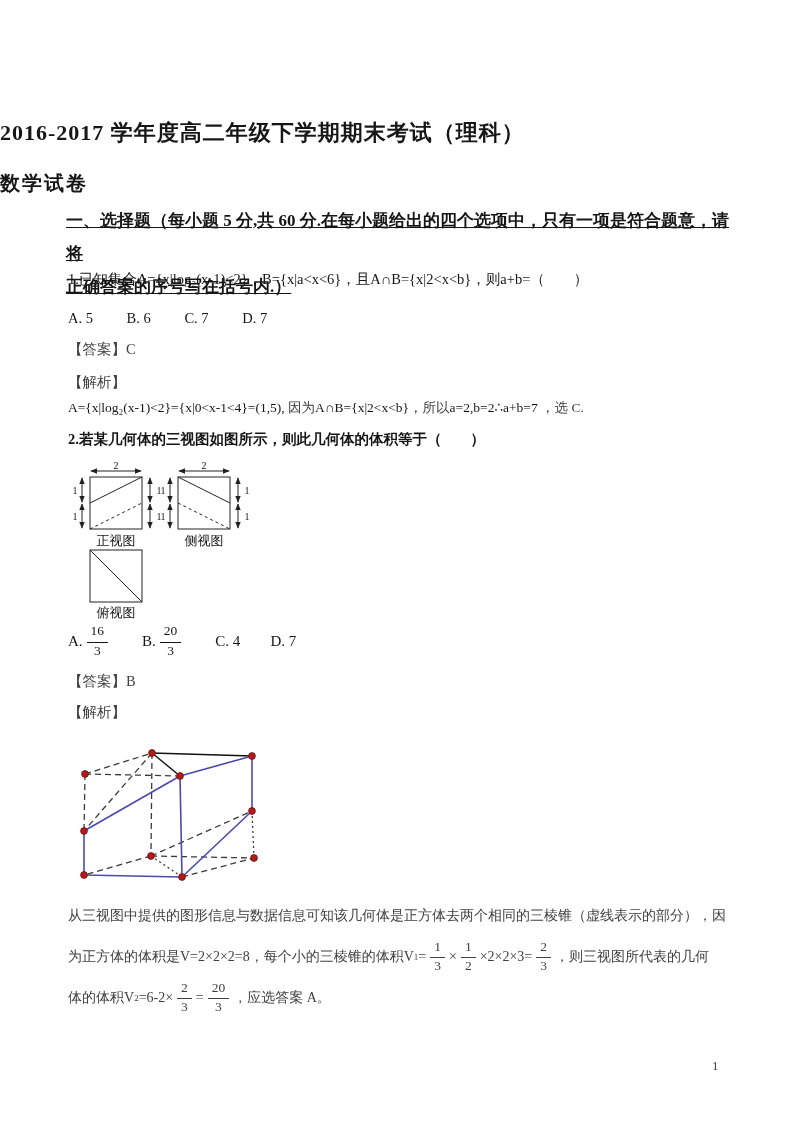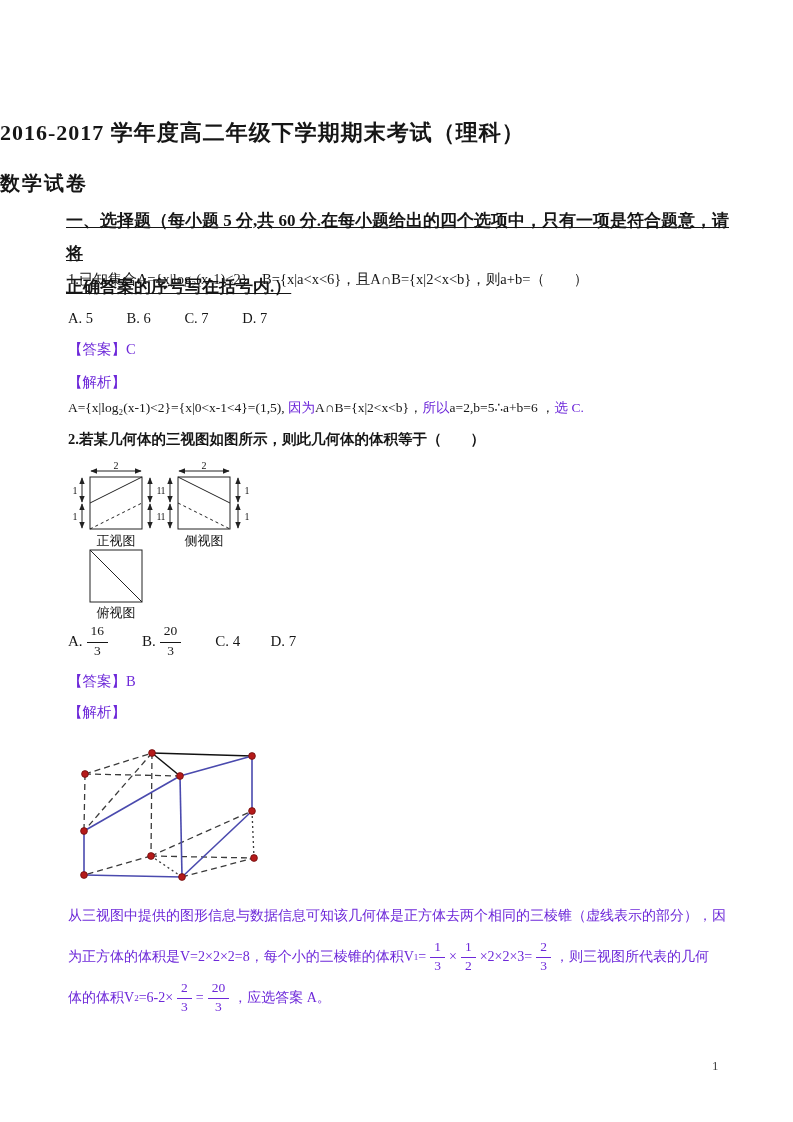--- a/index.html
+++ b/index.html
@@ -5,21 +5,21 @@
   * { margin:0; padding:0; box-sizing:border-box; }
   html,body { background:#ffffff; }
   .page {
     position:relative; width:793px; height:1122px; background:#ffffff;
     font-family:"Liberation Serif","DejaVu Serif",serif; color:#161616;
     overflow:hidden;
   }
   .abs { position:absolute; }
   .center { left:0; right:0; }
   .bold { font-weight:bold; }
-  .red { color:#6d28d9; }
+  .red { color:#404040; }
   .title { font-size:22px; letter-spacing:1px; }
   .subtitle { font-size:20px; letter-spacing:2px; }
   .heading { font-size:17px; line-height:33px; width:668px;text-decoration:underline; }
   .body-text { font-size:14.5px; }
   .small-text { font-size:13.5px; }
   .choices span.choice { margin-right:30px; }
   .frac { display:inline-block; text-align:center; vertical-align:middle; margin:0 4px; font-size:13.5px; line-height:1.05; }
   .frac .num { display:block; padding:0 4px 3px; border-bottom:1px solid currentColor; }
   .frac .den { display:block; padding-top:1px; }
   .choice-row { display:flex; align-items:center; font-size:15px; }
@@ -51,21 +51,21 @@
     <span class="choice">D.  7</span>
   </div>
 
   <div class="abs body-text" style="top:340px; left:68px;">
     <span class="red">【答案】</span><span class="red">C</span>
   </div>
 
   <div class="abs body-text red" style="top:373px; left:68px;">【解析】</div>
 
   <div class="abs small-text" style="top:399px; left:68px; width:670px;">
-    <span>A={x|log₂(x-1)&lt;2}={x|0&lt;x-1&lt;4}=(1,5), </span><span class="red">因为</span><span>A∩B={x|2&lt;x&lt;b}，</span><span class="red">所以</span><span>a=2,b=5∴a+b=6 ，</span><span class="red">选 C.</span>
+    <span>A={x|log₂(x-1)&lt;2}={x|0&lt;x-1&lt;4}=(1,5), </span><span class="red">因为</span><span>A∩B={x|2&lt;x&lt;b}，</span><span class="red">所以</span><span>a=2,b=2∴a+b=7 ，</span><span class="red">选 C.</span>
   </div>
 
   <div class="abs body-text" style="top:430px; left:68px;font-weight:bold;">2.若某几何体的三视图如图所示，则此几何体的体积等于（　　）</div>
 
   <div class="abs" style="top:461px; left:70px; width:260px; height:160px;">
 
     <svg class="abs" style="top:0; left:0;" width="100" height="92" viewBox="0 0 100 92">
       <defs>
         <marker id="ar" viewBox="0 0 10 10" refX="9" refY="5" markerWidth="7" markerHeight="7" orient="auto-start-reverse">
           <path d="M0,1 L10,5 L0,9 z" fill="#222"></path>

